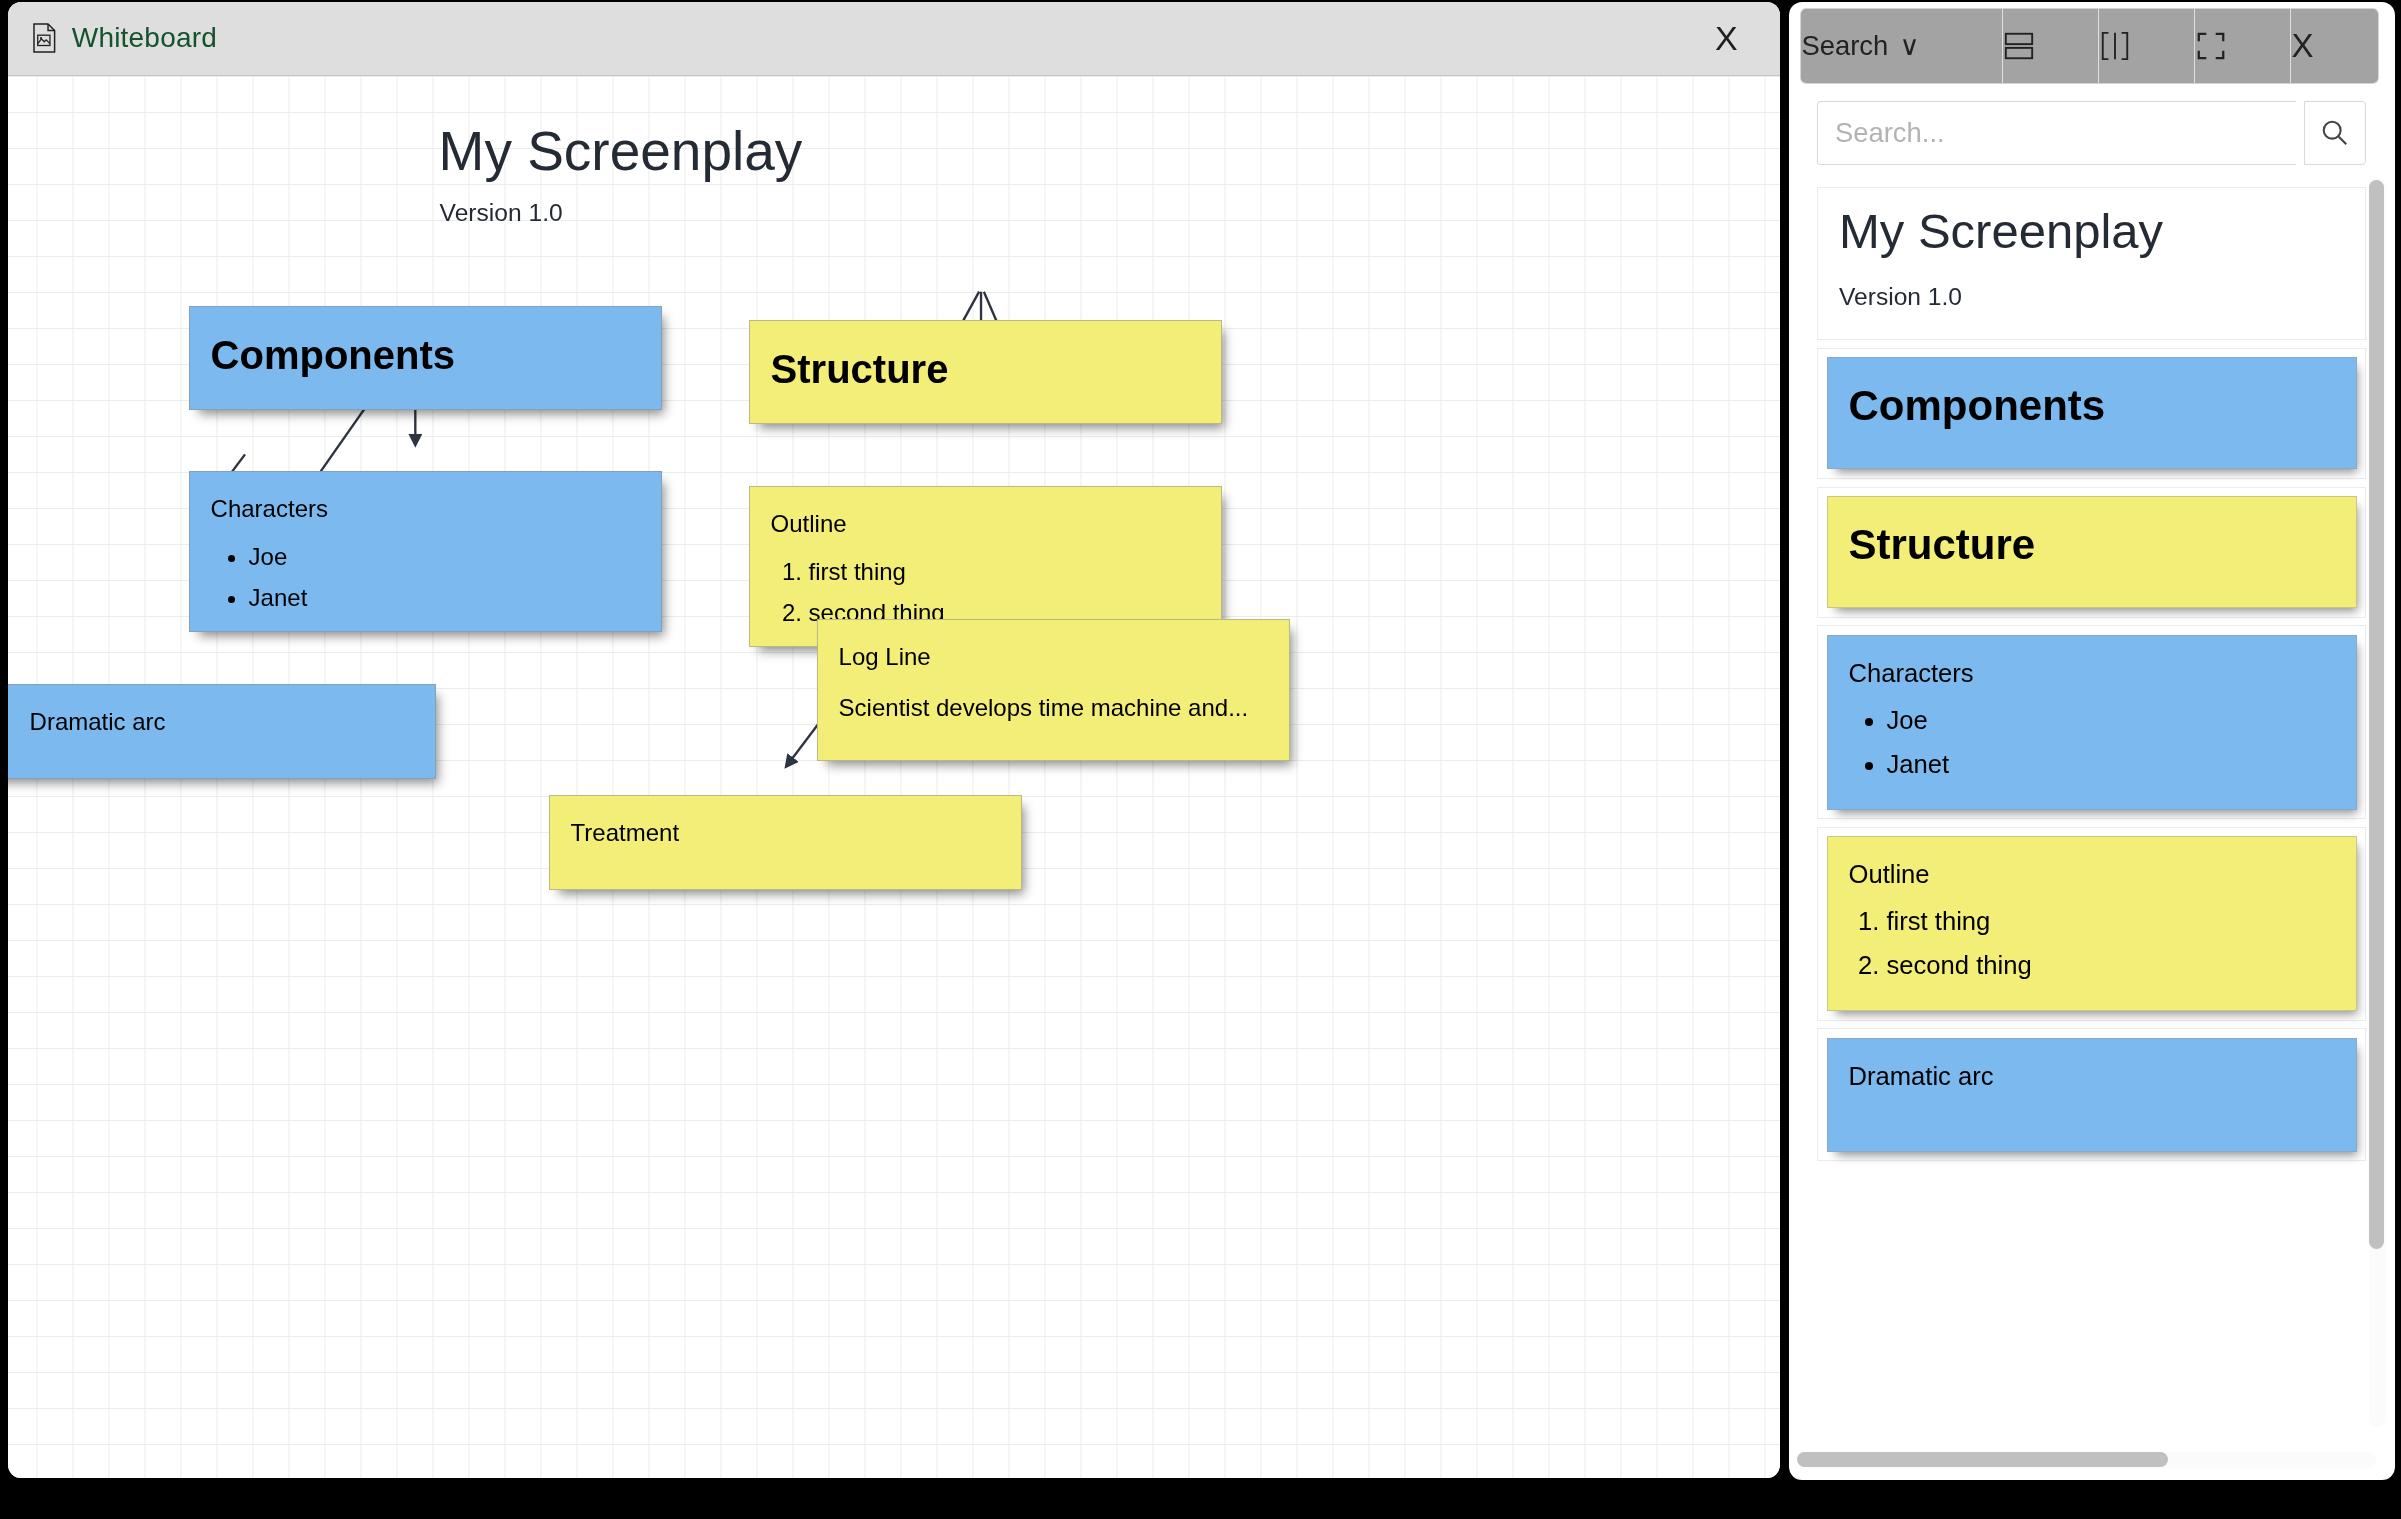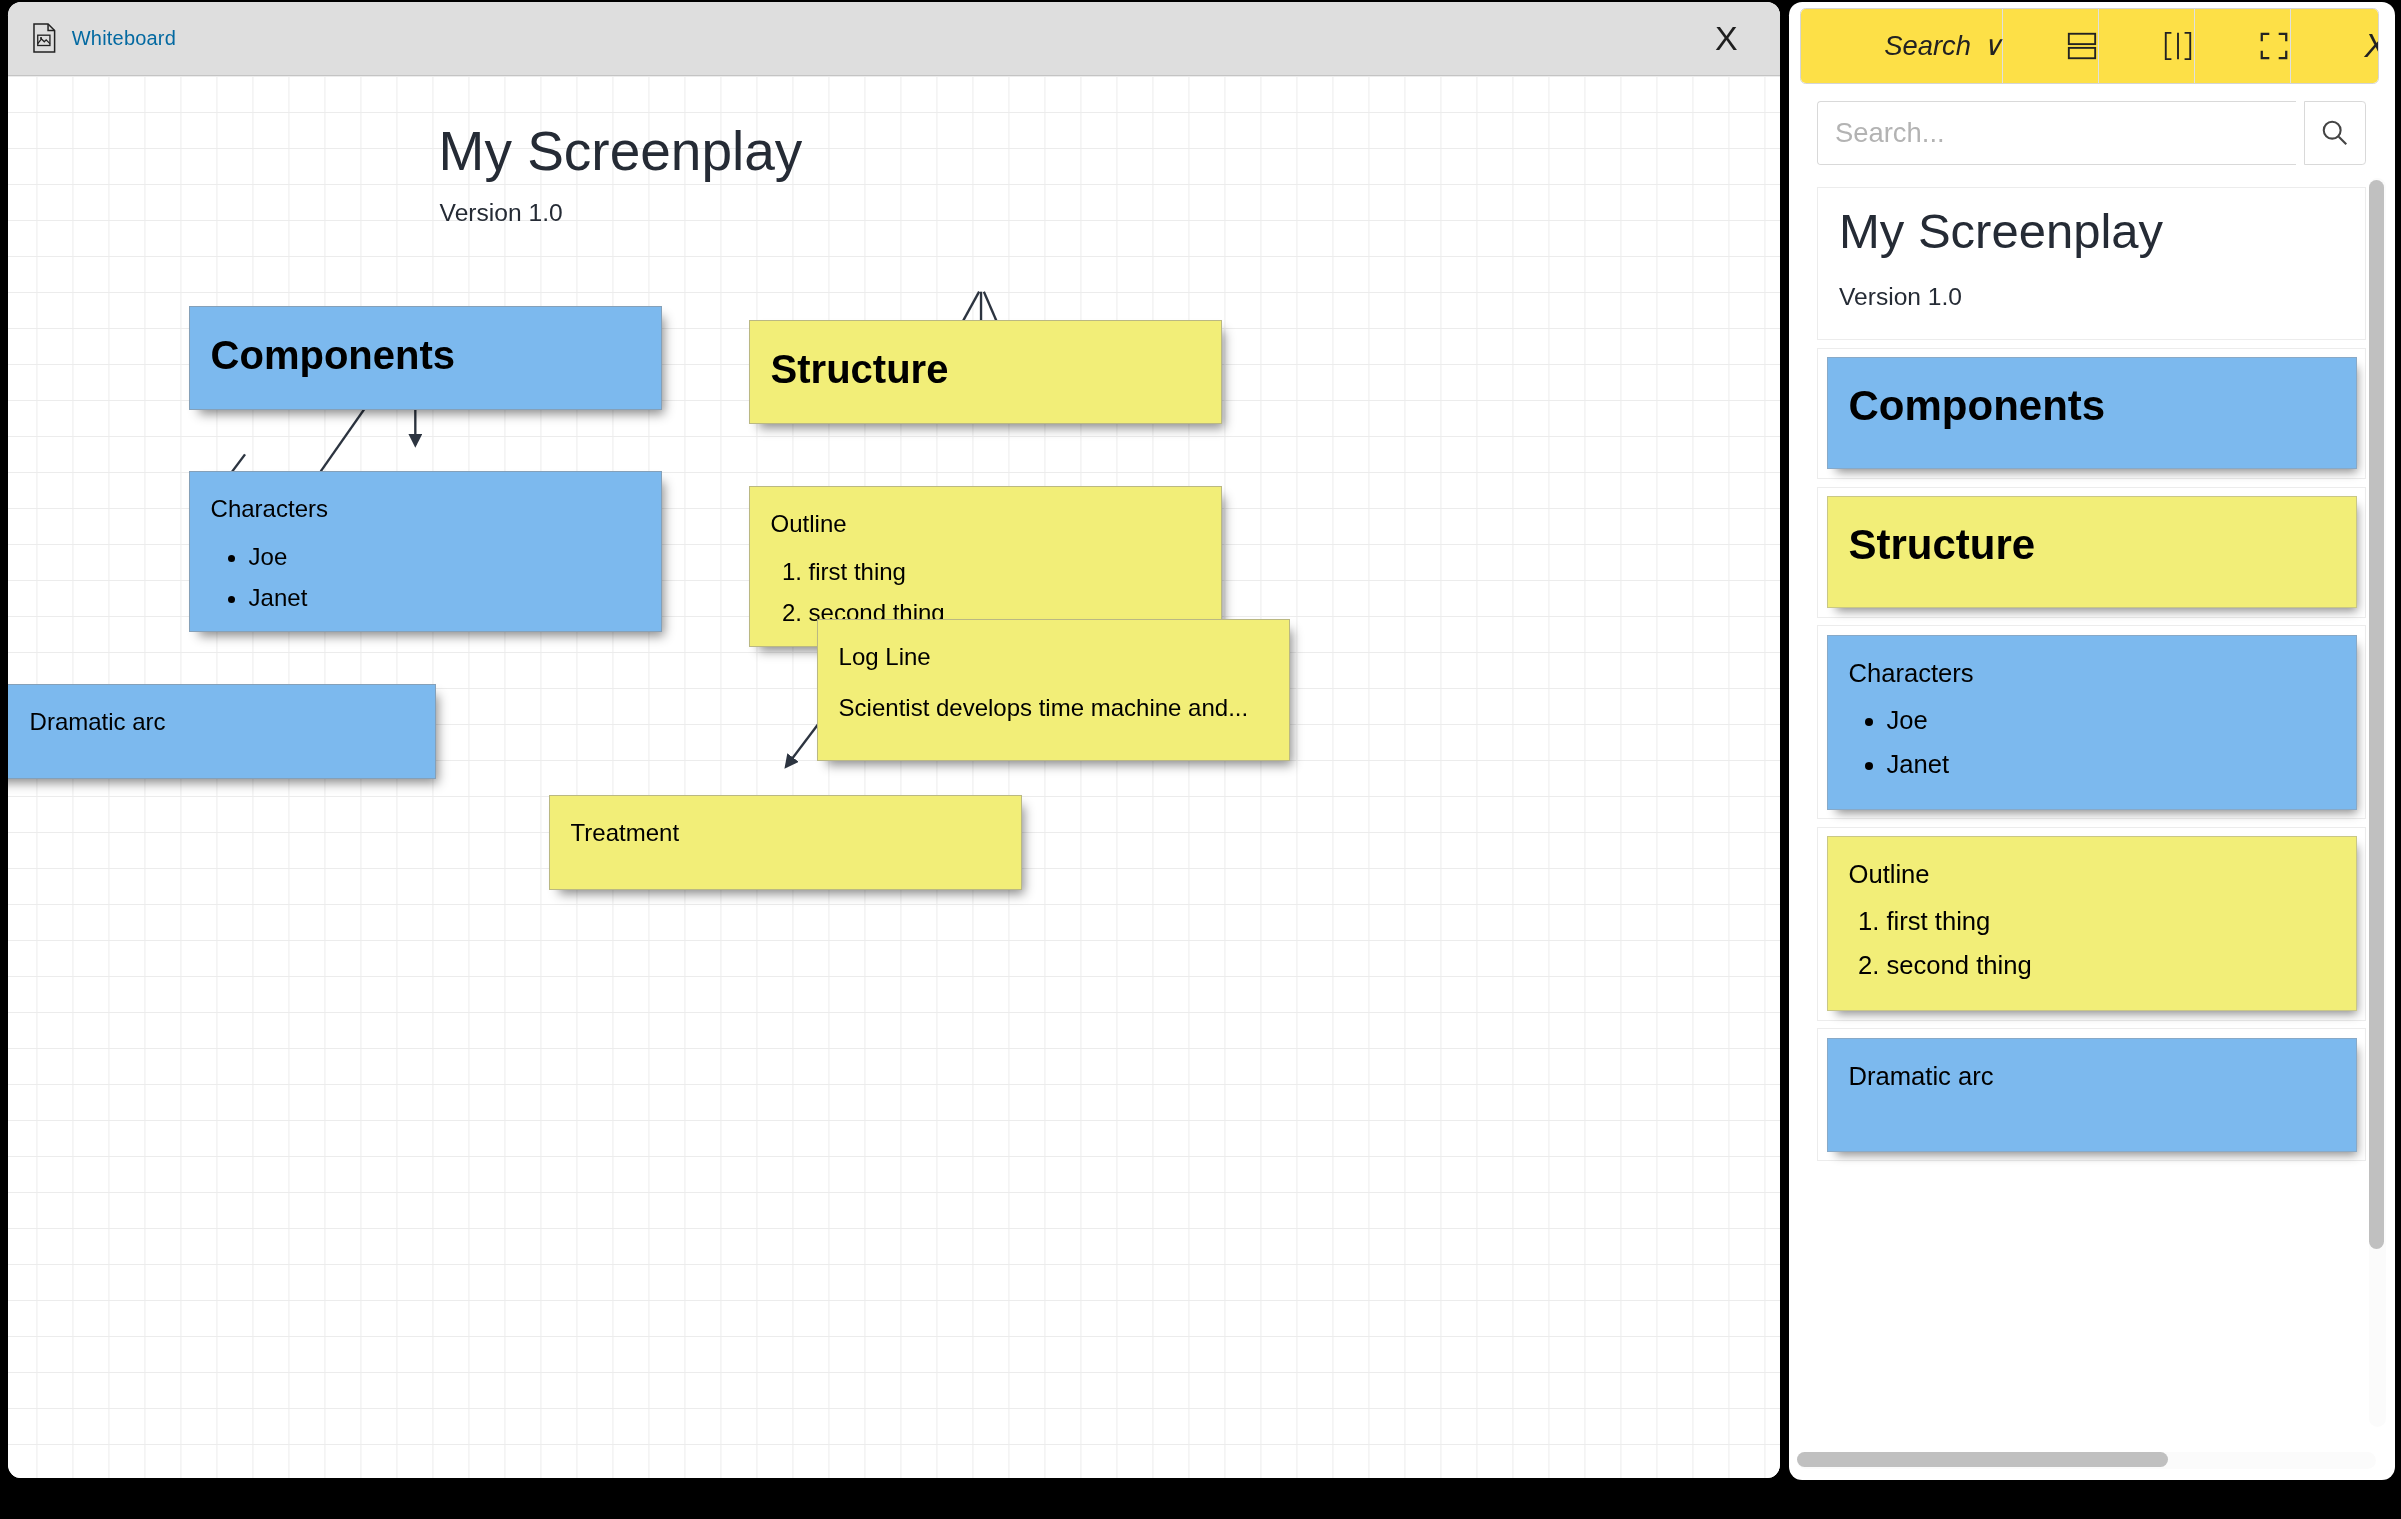--- a/index.html
+++ b/index.html
@@ -43,22 +43,22 @@
     align-items: center;
     box-sizing: border-box;
     padding-left: 24.6px;
   }
   #titlebar .doc-icon {
     width: 24.6px; height: 30px;
     margin-right: 15px;
     flex: 0 0 auto;
   }
   #titlebar .title-text {
-    font-size: 20px;
-    color: #0369a1;
+    font-size: 28px;
+    color: #14532d;
     letter-spacing: 0.2px;
   }
   #titlebar .close-btn {
     margin-left: auto;
     margin-right: 42px;
     font-size: 34px;
     color: #1f1f1f;
     line-height: 1;
     cursor: pointer;
     user-select: none;
@@ -161,27 +161,26 @@
     border: 0.9px solid #d5d5d5;
     border-radius: 5.7px;
     box-sizing: border-box;
     background: #ffffff;
     overflow: hidden;
   }
   .tb-btn {
     flex: 0 0 auto;
     display: flex;
     align-items: center;
-    justify-content: flex-end;
+    justify-content: flex-start;
     border-right: 0.9px solid #e0e0e0;
-    background: #fde047;
+    background: #a3a3a3;
     cursor: pointer;
     user-select: none;
     height: 100%;
-    font-style: italic;
   }
   .tb-btn:last-child { border-right: none; }
   #tb-search { width: 201px; font-size: 27.4px; color: #222; gap: 11.4px; }
   #tb-split-h, #tb-split-v, #tb-expand, #tb-close { width: 95px; }
   .tb-ico { display: block; }
   #tb-close-glyph { font-size: 33px; color: #222; font-weight: 300; line-height:1; }
 
   #search-row {
     position: absolute;
     left: 28px; top: 99px;

